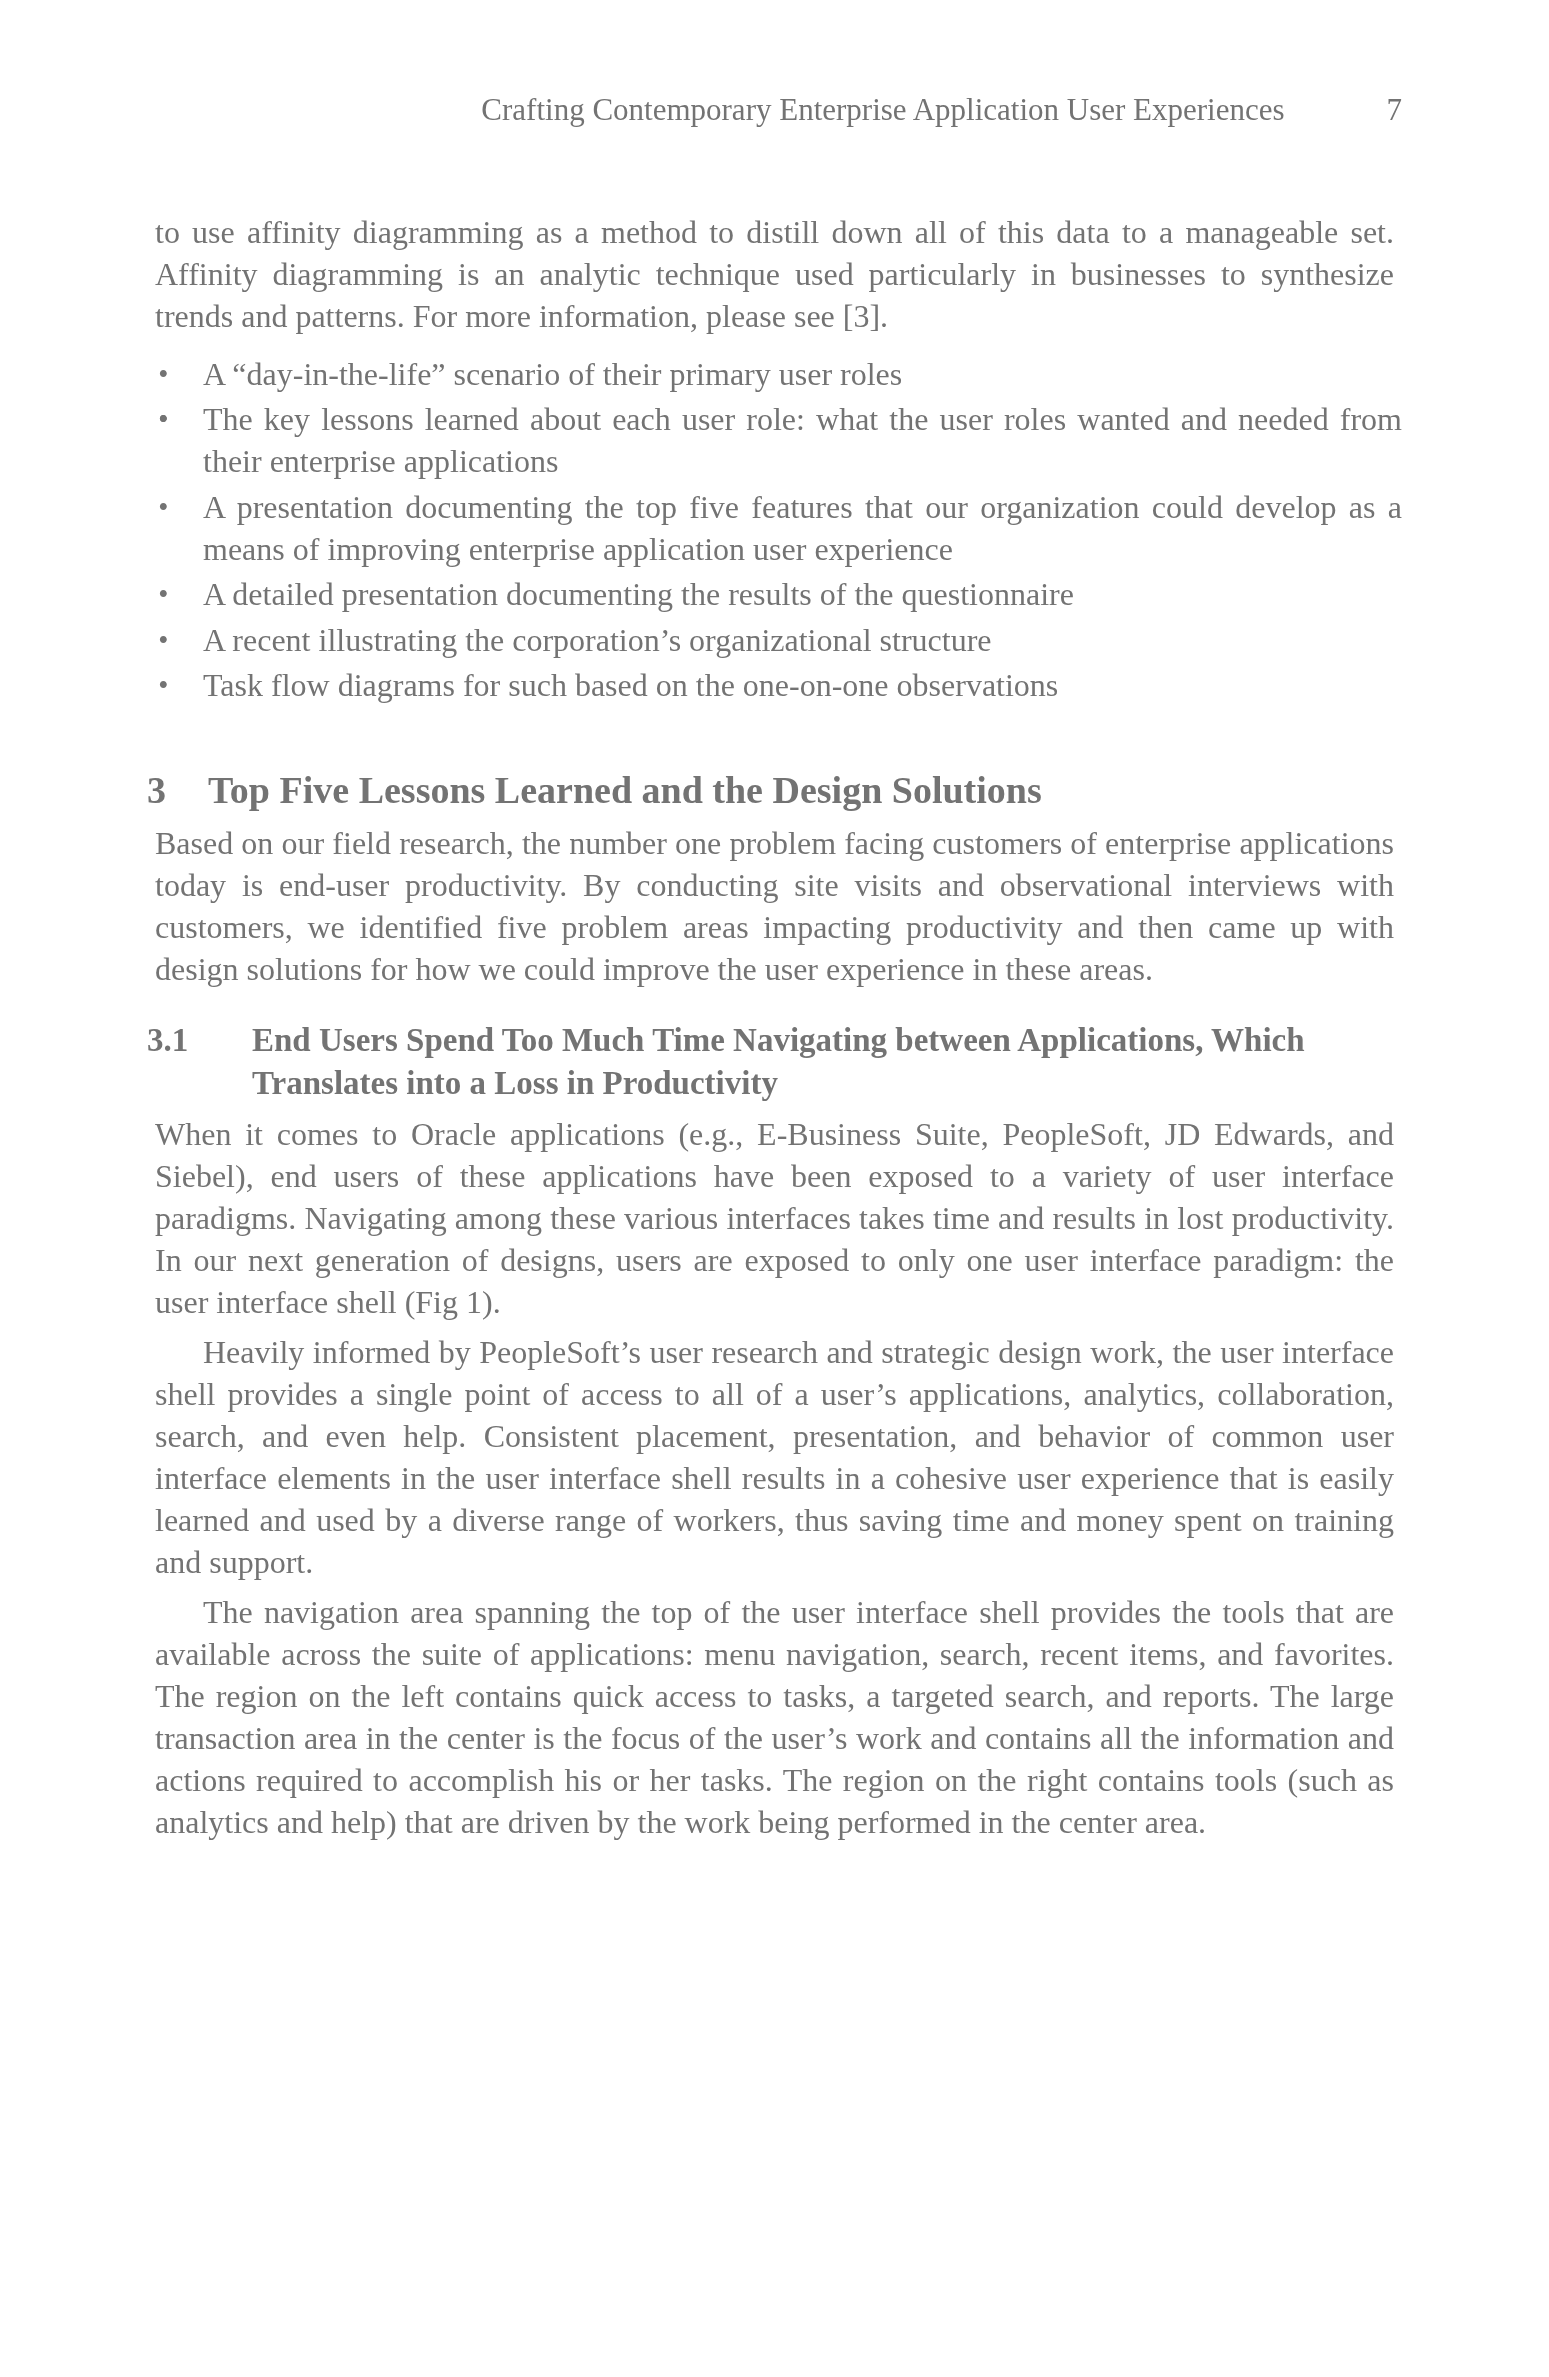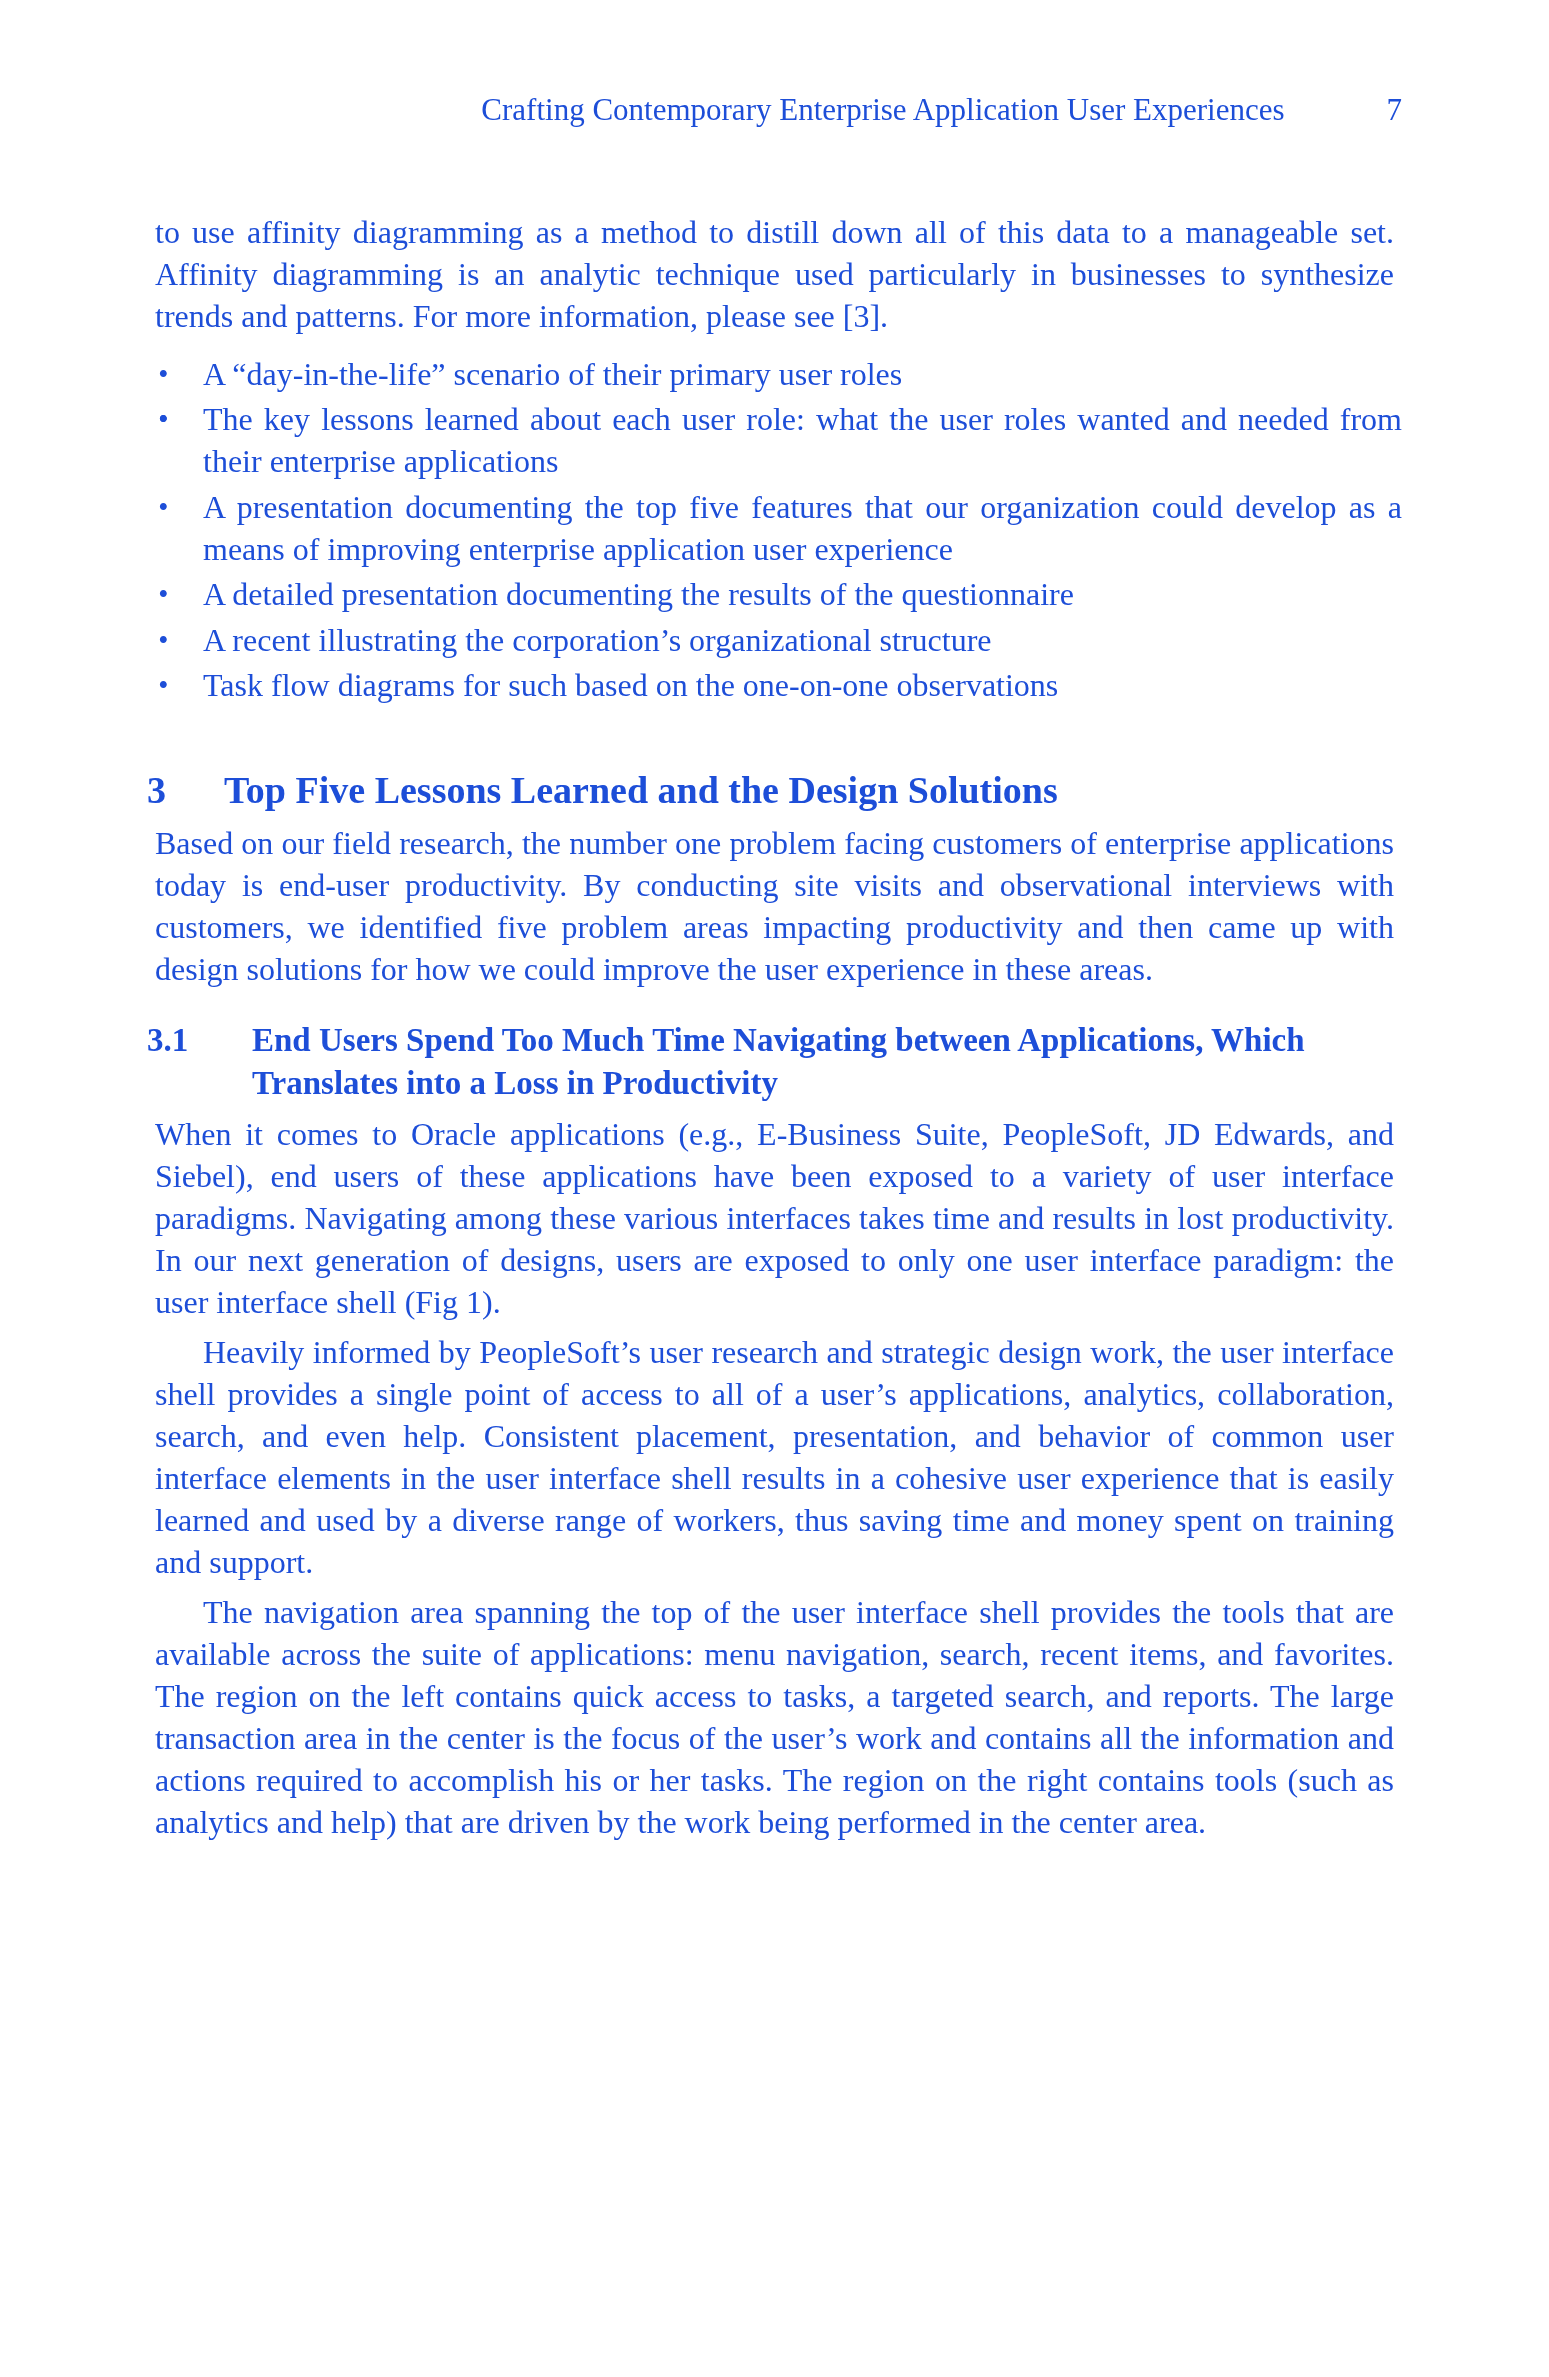--- a/index.html
+++ b/index.html
@@ -2,21 +2,21 @@
 <html style="font-size:14px"><head>
 <meta charset="utf-8">
 <style>
   * { margin: 0; padding: 0; box-sizing: border-box; }
   html, body { background: #ffffff; }
   .page {
     position: relative;
     width: 1549px;
     height: 2377px;
     background: #ffffff;
-    color: #1d4ed8;
+    color: #737373;
     font-family: "Liberation Serif", "DejaVu Serif", serif;
     padding: 91px 147px 0 147px;
     overflow: hidden;
   }
   .running-head {
     display: flex;
     justify-content: flex-end;
     align-items: baseline;
     font-size: 31px;
     line-height: 38px;
@@ -52,21 +52,21 @@
   }
   h1.h-section {
     display: flex;
     margin-top: 61px;
     font-size: 38px;
     line-height: 47px;
     font-weight: bold;
     text-align: left;
   }
   h1.h-section .h-num { flex: 0 0 61px; }
-  h1.h-section .h-title { flex: 1; margin-left: 16px; }
+  h1.h-section .h-title { flex: 1; }
   h2.h-subsection {
     display: flex;
     margin-top: 29px;
     font-size: 33px;
     line-height: 43px;
     font-weight: bold;
     text-align: left;
     gap: 25px;
   }
   h2.h-subsection .h-num { flex: 0 0 80px; }

